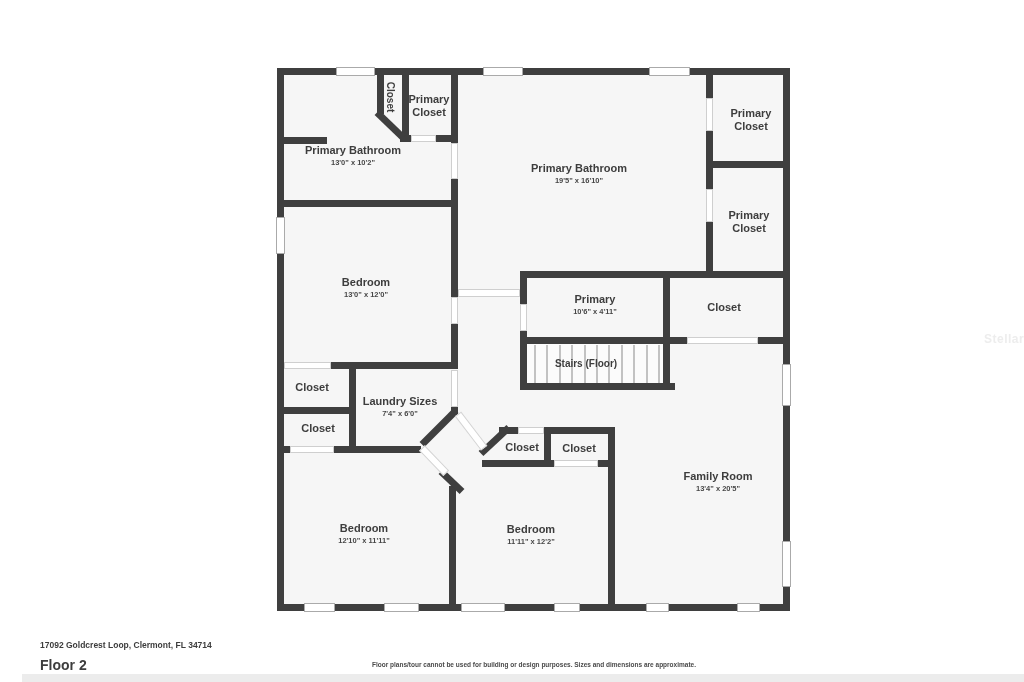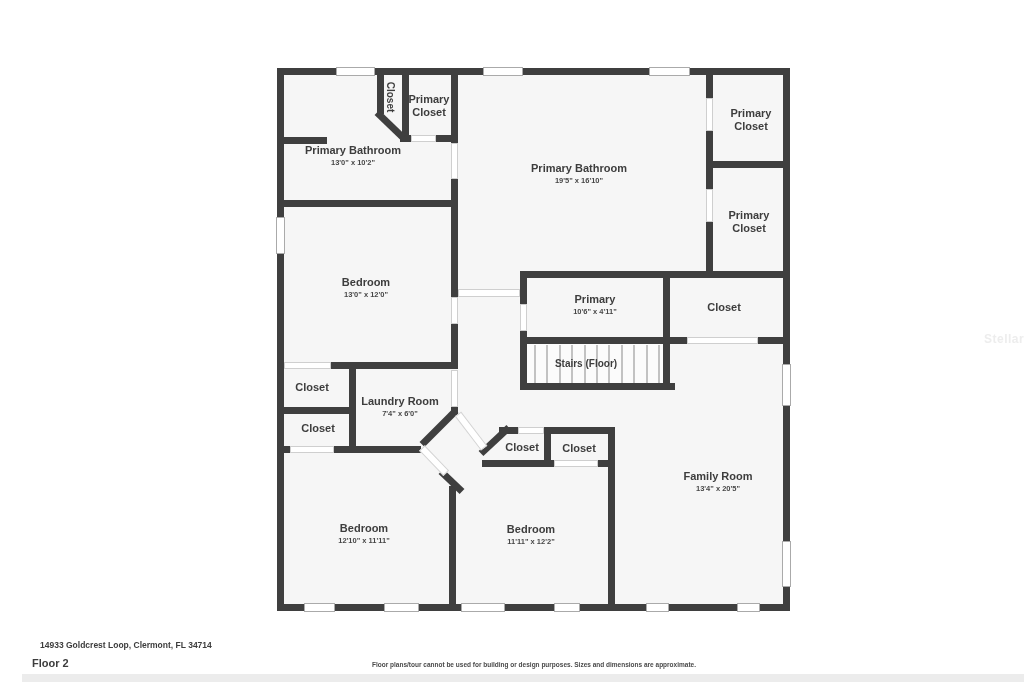--- a/index.html
+++ b/index.html
@@ -16,21 +16,21 @@
          box-sizing:border-box;transform-origin:0 50%;}
   .tread{position:absolute;width:2px;background:#c2c2c2;}
   .lbl{position:absolute;transform:translate(-50%,-50%);text-align:center;color:var(--text,#3d3d3d);}
   .rname{font-size:11px;font-weight:700;line-height:13px;white-space:nowrap;}
   .rname.wrap{white-space:normal;width:60px;}
   .rdims{font-size:7.5px;font-weight:700;line-height:11px;color:#474747;white-space:nowrap;}
   .vertical .rname{writing-mode:vertical-rl;white-space:nowrap;font-size:10px;}
   .watermark{position:absolute;left:962px;top:332px;font-size:12px;font-weight:700;
              color:#ededed;letter-spacing:.5px;white-space:nowrap;}
   .addr{position:absolute;left:18px;top:640px;font-size:8.5px;font-weight:700;color:#3d3d3d;}
-  .floorlbl{position:absolute;left:10px;top:657px;font-size:11px;font-weight:700;color:#3d3d3d;}
+  .floorlbl{position:absolute;left:18px;top:657px;font-size:14px;font-weight:700;color:#3d3d3d;}
   .disclaimer{position:absolute;left:0;top:661px;width:1024px;text-align:center;
               font-size:6.5px;font-weight:700;color:#4a4a4a;}
   .footstrip{position:absolute;left:0;top:674px;width:1024px;height:8px;background:#ececec;}
 </style>
 </head>
 <body>
 
 <div id="stage" style="--wall: #3f3f3f; --fill: #f6f6f6; --text: #3d3d3d; background: rgb(255, 255, 255); margin-left: 22px;">
   <div id="plan">
 
@@ -144,21 +144,21 @@
     <div class="lbl" style="left:564px;top:363px">
         <div class="rname" style="font-size:10px">Stairs (Floor)</div>
       </div>
     <div class="lbl" style="left:290px;top:387px">
         <div class="rname">Closet</div>
       </div>
     <div class="lbl" style="left:296px;top:428px">
         <div class="rname">Closet</div>
       </div>
     <div class="lbl" style="left:378px;top:407px">
-        <div class="rname">Laundry Room</div>
+        <div class="rname">Laundry Sizes</div>
         <div class="rdims">7'4" x 6'0"</div>
       </div>
     <div class="lbl" style="left:500px;top:447px">
         <div class="rname">Closet</div>
       </div>
     <div class="lbl" style="left:557px;top:448px">
         <div class="rname">Closet</div>
       </div>
     <div class="lbl" style="left:696px;top:482px">
         <div class="rname">Family Room</div>
@@ -169,17 +169,17 @@
         <div class="rdims">12'10" x 11'11"</div>
       </div>
     <div class="lbl" style="left:509px;top:535px">
         <div class="rname">Bedroom</div>
         <div class="rdims">11'11" x 12'2"</div>
       </div>
 
     <div class="watermark">StellarMLS</div>
   </div>
 
-  <div class="addr">14933 Goldcrest Loop, Clermont, FL 34714</div>
+  <div class="addr">17092 Goldcrest Loop, Clermont, FL 34714</div>
   <div class="floorlbl">Floor 2</div>
   <div class="disclaimer">Floor plans/tour cannot be used for building or design purposes. Sizes and dimensions are approximate.</div>
   <div class="footstrip" style="background: rgb(236, 236, 236);"></div>
 </div>
 
 </body></html>

